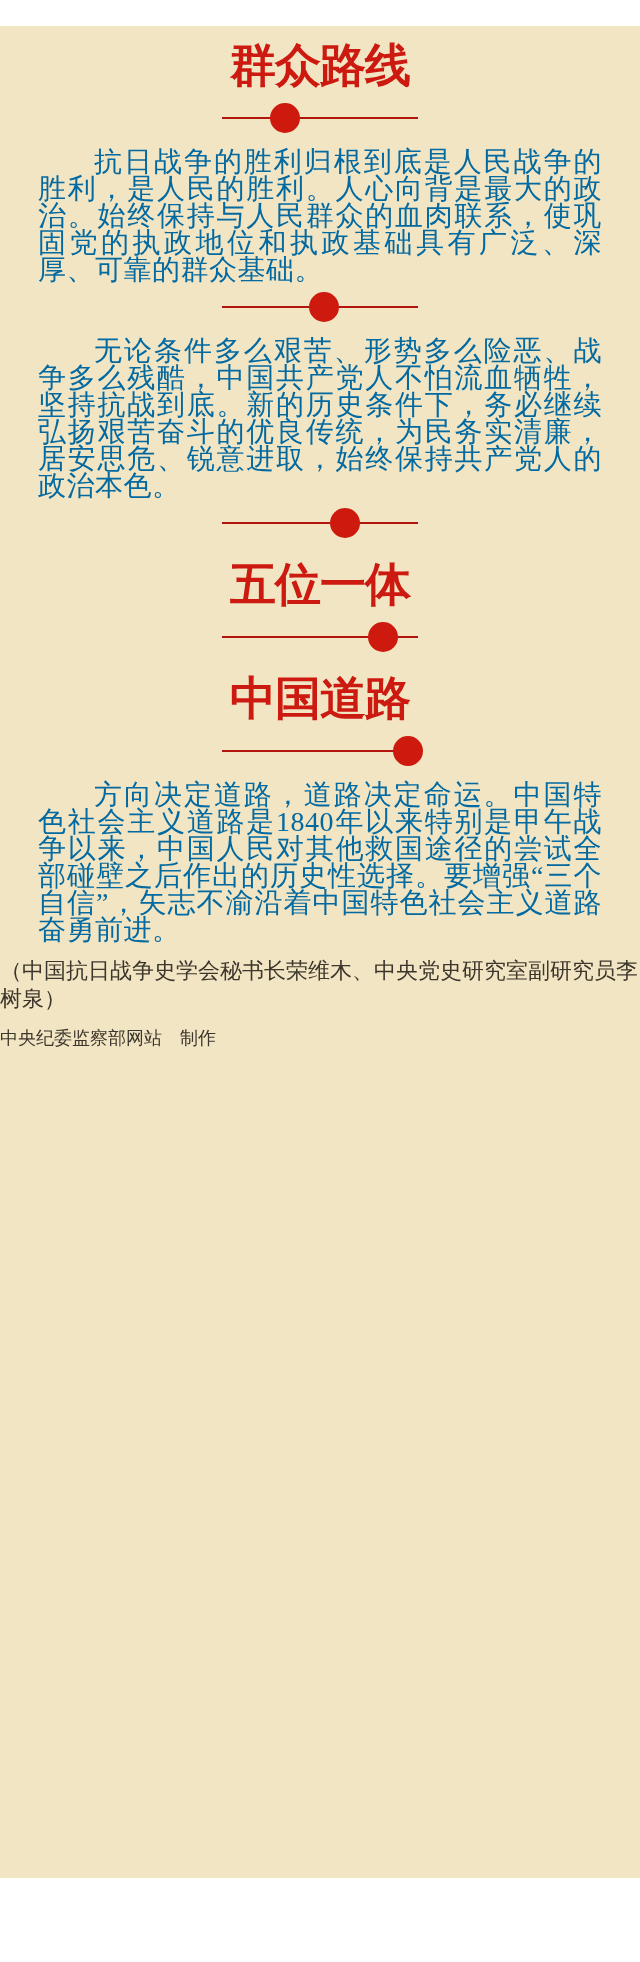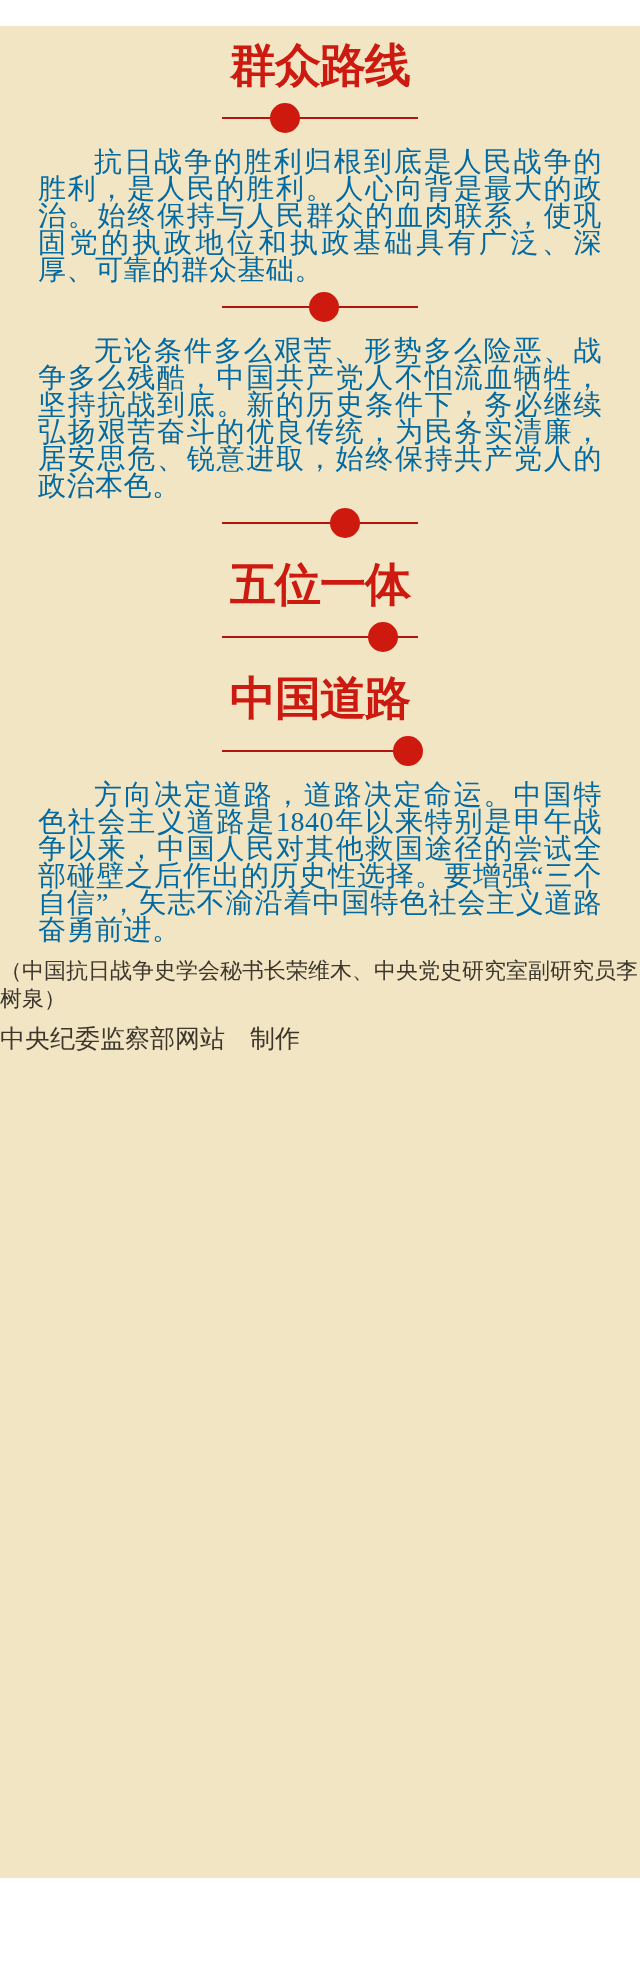--- a/index.html
+++ b/index.html
@@ -57,21 +57,21 @@
     text-align: left;
     font-family: "Liberation Sans", "DejaVu Sans", sans-serif;
     color: #3c362c;
   }
   .footer .credit {
     font-size: 22px;
     line-height: 28px;
     margin: 0;
   }
   .footer .producer {
-    font-size: 25px;
+    font-size: 18px;
     line-height: 26px;
     margin: 12px 0 0;
   }
 </style>
 </head>
 <body>
 
 <div class="page">
 
   <section class="block first">

